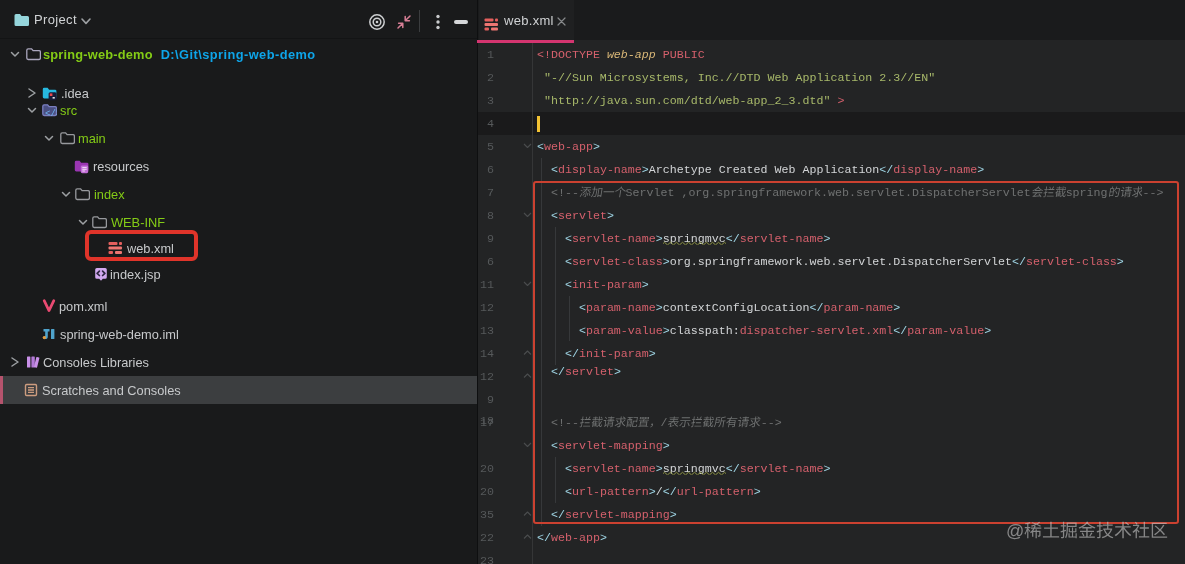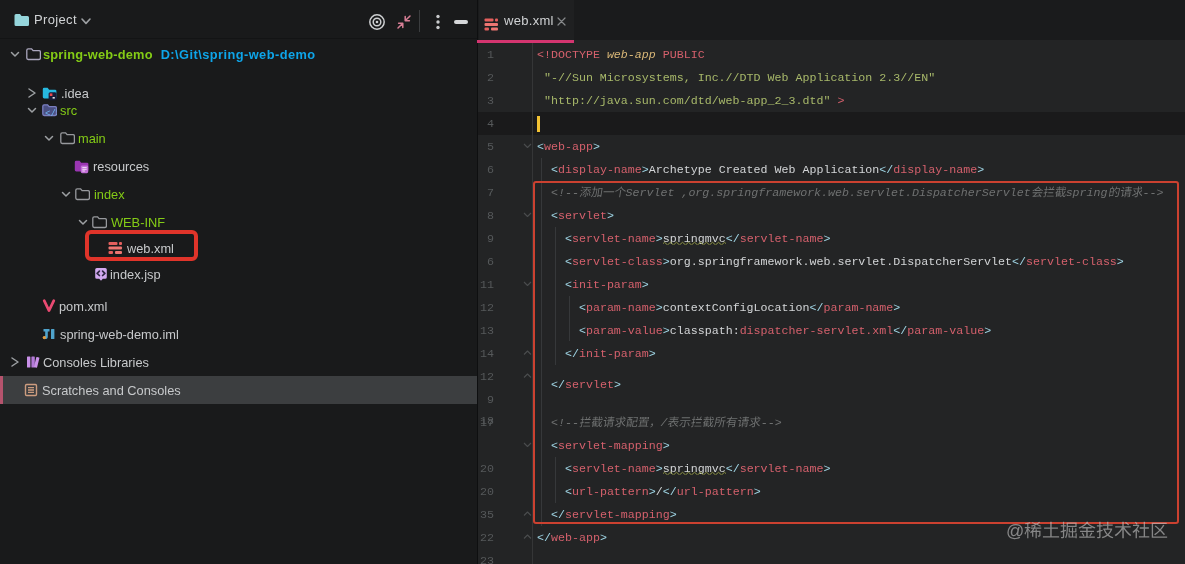--- a/index.html
+++ b/index.html
@@ -22,21 +22,21 @@
   #tab{position:absolute;left:479px;top:0;width:95px;height:40px;background:#1f2021;}
   #tabunder{position:absolute;left:477px;top:40px;width:97px;height:3px;background:#d43570;}
   #tabname{position:absolute;left:504px;top:13px;font-size:13px;letter-spacing:0.3px;color:#d0d2d4;}
   #curline{position:absolute;left:478px;top:112px;width:707px;height:23px;background:#1a1a1b;}
   #gutsep{position:absolute;left:532px;top:43px;width:1px;height:521px;background:#353637;}
   .lnum{position:absolute;width:40px;text-align:right;font-family:"Liberation Mono",monospace;
         font-size:11.65px;line-height:23px;color:#55585a;left:454px;}
   .cl{position:absolute;left:537px;font-family:"Liberation Mono",monospace;
       font-size:11.65px;line-height:23px;white-space:pre;color:#d3d5d7;}
   .rose{color:#d4606c;} .cy{color:#9fd5e5;} .yel{color:#d9b777;font-style:italic;}
-  .grn{color:#a8b96a;} .com{color:#6f7171;font-style:italic;}
+  .grn{color:#a8b96a;} .com{color:#6f7171;}
   .wavy{position:relative;}
   .wv{position:absolute;left:0;bottom:0px;}
   #caret{position:absolute;left:537px;top:116px;width:2.5px;height:16px;background:#f2c233;}
   #codebox{position:absolute;left:533px;top:181px;width:642px;height:339px;border:2px solid #cb4130;border-radius:3px;}
   .guide{position:absolute;width:1px;background:#36383a;}
   #watermark{position:absolute;left:1006px;top:521px;font-size:18px;color:rgba(195,195,195,.62);
              font-family:"Liberation Sans",sans-serif;}
 </style></head>
 <body>
 <div id="panel"></div>
@@ -271,21 +271,21 @@
       </svg>--&gt;</span></div>
 <div class="cl" style="top:204px">  <span class="cy">&lt;</span><span class="rose">servlet</span><span class="cy">&gt;</span></div>
 <div class="cl" style="top:227px">    <span class="cy">&lt;</span><span class="rose">servlet-name</span><span class="cy">&gt;</span><span class="wavy">springmvc<svg class="wv" width="63" height="4" viewBox="0 0 63 4">
         <path d="M0 2.6 q1.5 -2.6 3 0 q1.5 2.6 3 0 q1.5 -2.6 3 0 q1.5 2.6 3 0 q1.5 -2.6 3 0 q1.5 2.6 3 0 q1.5 -2.6 3 0 q1.5 2.6 3 0 q1.5 -2.6 3 0 q1.5 2.6 3 0 q1.5 -2.6 3 0 q1.5 2.6 3 0 q1.5 -2.6 3 0 q1.5 2.6 3 0 q1.5 -2.6 3 0 q1.5 2.6 3 0 q1.5 -2.6 3 0 q1.5 2.6 3 0 q1.5 -2.6 3 0 q1.5 2.6 3 0 q1.5 -2.6 3 0" fill="none" stroke="#99a046" stroke-width="0.9"></path>
       </svg></span><span class="cy">&lt;/</span><span class="rose">servlet-name</span><span class="cy">&gt;</span></div>
 <div class="cl" style="top:250px">    <span class="cy">&lt;</span><span class="rose">servlet-class</span><span class="cy">&gt;</span>org.springframework.web.servlet.DispatcherServlet<span class="cy">&lt;/</span><span class="rose">servlet-class</span><span class="cy">&gt;</span></div>
 <div class="cl" style="top:273px">    <span class="cy">&lt;</span><span class="rose">init-param</span><span class="cy">&gt;</span></div>
 <div class="cl" style="top:296px">      <span class="cy">&lt;</span><span class="rose">param-name</span><span class="cy">&gt;</span>contextConfigLocation<span class="cy">&lt;/</span><span class="rose">param-name</span><span class="cy">&gt;</span></div>
 <div class="cl" style="top:319px">      <span class="cy">&lt;</span><span class="rose">param-value</span><span class="cy">&gt;</span>classpath:<span class="rose">dispatcher-servlet.xml</span><span class="cy">&lt;/</span><span class="rose">param-value</span><span class="cy">&gt;</span></div>
 <div class="cl" style="top:342px">    <span class="cy">&lt;/</span><span class="rose">init-param</span><span class="cy">&gt;</span></div>
-<div class="cl" style="top:373px">  <span class="cy">&lt;/</span><span class="rose">servlet</span><span class="cy">&gt;</span></div>
+<div class="cl" style="top:360px">  <span class="cy">&lt;/</span><span class="rose">servlet</span><span class="cy">&gt;</span></div>
 <div class="cl" style="top:388px"></div>
 <div class="cl" style="top:411px"><span class="com">  &lt;!--<svg width="81.55" height="11.88" viewBox="0 0 7000 1020" style="vertical-align:-1.51px">
         <g transform="translate(0,880) scale(1,-1) skewX(9)" fill="#6f7171">
           <path transform="translate(0,0)" d="M448 797C485 743 524 671 540 625L603 657C587 702 545 772 508 825ZM433 339V267H860V339ZM351 46V-26H947V46ZM392 614V543H915V614H754C789 671 828 745 859 810L785 833C760 767 716 674 679 614ZM176 839V630H53V560H176V342C121 327 71 314 31 305L48 232L176 268V7C176 -7 171 -11 158 -12C145 -13 106 -13 60 -11C70 -32 80 -63 83 -82C147 -82 187 -80 211 -67C237 -55 247 -35 247 7V288L367 322L359 392L247 361V560H355V630H247V839Z"></path>
           <path transform="translate(1000,0)" d="M723 782C778 740 840 677 869 635L924 678C894 719 831 779 776 819ZM314 497C330 473 347 443 359 418H218C234 446 248 474 260 503L197 520C161 433 102 346 37 289C53 279 79 257 90 246C105 261 121 278 136 296V-59H202V-6H531L500 -28C519 -42 541 -64 553 -80C608 -42 657 5 701 58C738 -22 787 -69 850 -69C921 -69 946 -24 959 127C940 133 915 149 899 165C894 48 883 4 857 4C816 4 780 48 752 126C816 222 865 333 901 450L833 470C807 381 771 294 725 217C704 302 689 409 680 531H949V596H676C672 672 670 754 671 839H597C597 755 599 674 604 596H354V684H536V747H354V839H282V747H95V684H282V596H52V531H608C619 376 639 240 671 136C637 90 598 48 555 13V55H407V124H538V175H407V244H538V294H407V359H557V418H429C418 447 394 489 369 519ZM345 244V175H202V244ZM345 294H202V359H345ZM345 124V55H202V124Z"></path>
           <path transform="translate(2000,0)" d="M107 772C159 725 225 659 256 617L307 670C276 711 208 773 155 818ZM42 526V454H192V88C192 44 162 14 144 2C157 -13 177 -44 184 -62C198 -41 224 -20 393 110C385 125 373 154 368 174L264 96V526ZM494 212H808V130H494ZM494 265V342H808V265ZM614 840V762H382V704H614V640H407V585H614V516H352V458H960V516H688V585H899V640H688V704H929V762H688V840ZM424 400V-79H494V75H808V5C808 -7 803 -11 790 -12C776 -13 728 -13 677 -11C687 -29 696 -57 699 -76C770 -76 816 -76 843 -64C872 -53 880 -33 880 4V400Z"></path>
           <path transform="translate(3000,0)" d="M117 501C180 444 252 363 283 309L344 354C311 408 237 485 174 540ZM43 89 90 21C193 80 330 162 460 242V22C460 2 453 -3 434 -4C414 -4 349 -5 280 -2C292 -25 303 -60 308 -82C396 -82 456 -80 490 -67C523 -54 537 -31 537 22V420C623 235 749 82 912 4C924 24 949 54 967 69C858 116 763 198 687 299C753 356 835 437 896 508L832 554C786 492 711 412 648 355C602 426 565 505 537 586V599H939V672H816L859 721C818 754 737 802 674 834L629 786C690 755 765 707 806 672H537V838H460V672H65V599H460V320C308 233 145 141 43 89Z"></path>
           <path transform="translate(4000,0)" d="M554 795V723H858V480H557V46C557 -46 585 -70 678 -70C697 -70 825 -70 846 -70C937 -70 959 -24 968 139C947 144 916 158 898 171C893 27 886 1 841 1C813 1 707 1 686 1C640 1 631 8 631 46V408H858V340H930V795ZM143 158H420V54H143ZM143 214V553H211V474C211 420 201 355 143 304C153 298 169 283 176 274C239 332 253 412 253 473V553H309V364C309 316 321 307 361 307C368 307 402 307 410 307H420V214ZM57 801V734H201V618H82V-76H143V-7H420V-62H482V618H369V734H505V801ZM255 618V734H314V618ZM352 553H420V351L417 353C415 351 413 350 402 350C395 350 370 350 365 350C353 350 352 352 352 365Z"></path>
           <path transform="translate(5000,0)" d="M651 748H820V658H651ZM417 748H582V658H417ZM189 748H348V658H189ZM190 427V6H57V-50H945V6H808V427H495L509 486H922V545H520L531 603H895V802H117V603H454L446 545H68V486H436L424 427ZM262 6V68H734V6ZM262 275H734V217H262ZM262 320V376H734V320ZM262 172H734V113H262Z"></path>
           <path transform="translate(6000,0)" d="M157 -107C262 -70 330 12 330 120C330 190 300 235 245 235C204 235 169 210 169 163C169 116 203 92 244 92L261 94C256 25 212 -22 135 -54Z"></path>

